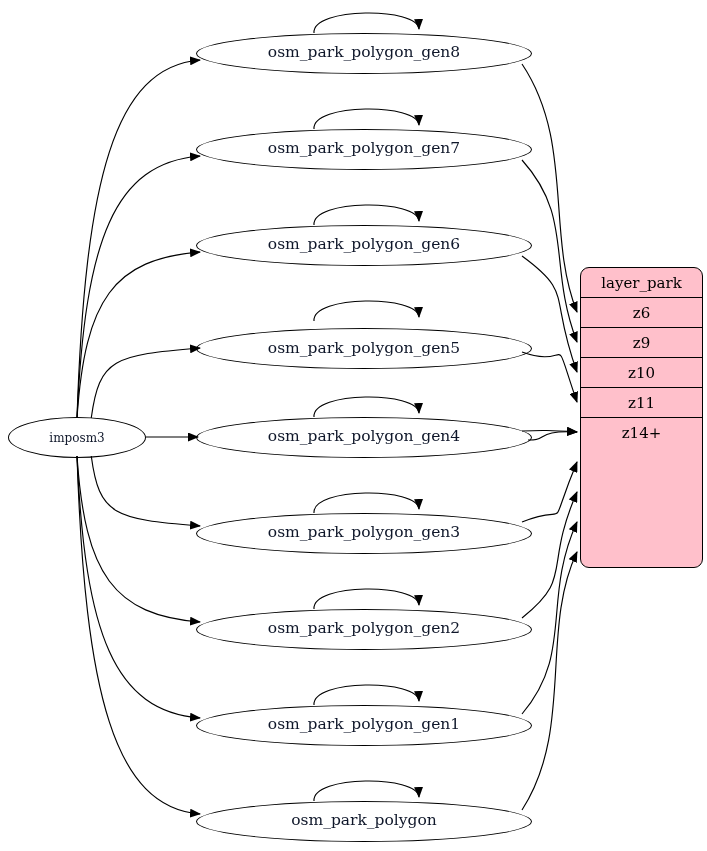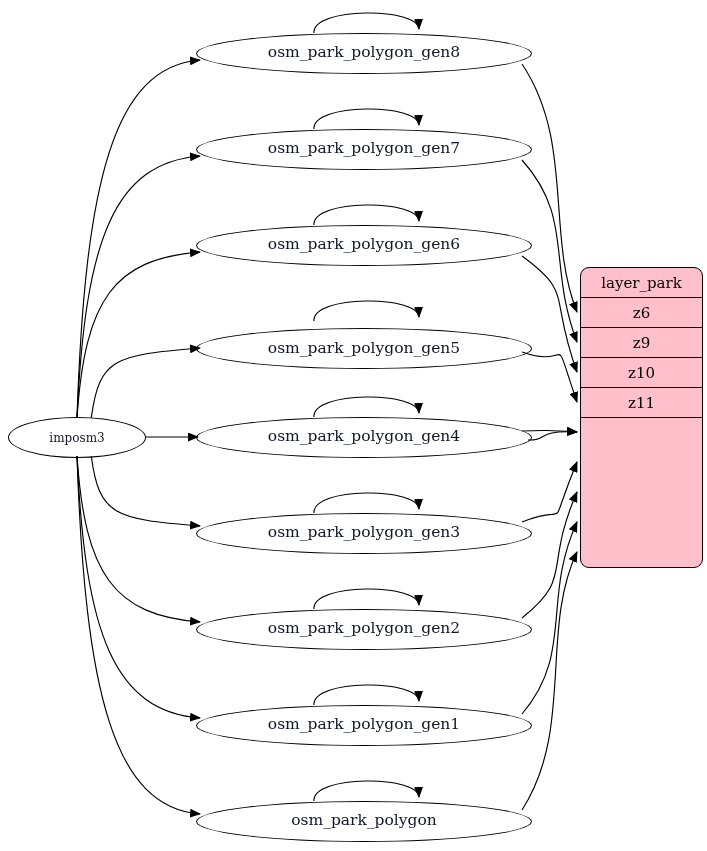--- a/index.html
+++ b/index.html
@@ -113,16 +113,17 @@
       </div>
     </div>
 
   <div id="table">
     <div class="trow head">layer_park</div>
     <div id="table-rows">
         <div class="trow">z6</div>
         <div class="trow">z9</div>
         <div class="trow">z10</div>
         <div class="trow">z11</div>
+        <div class="trow last">z14+</div>
       </div>
   </div>
 
 </div>
 
 </body></html>

